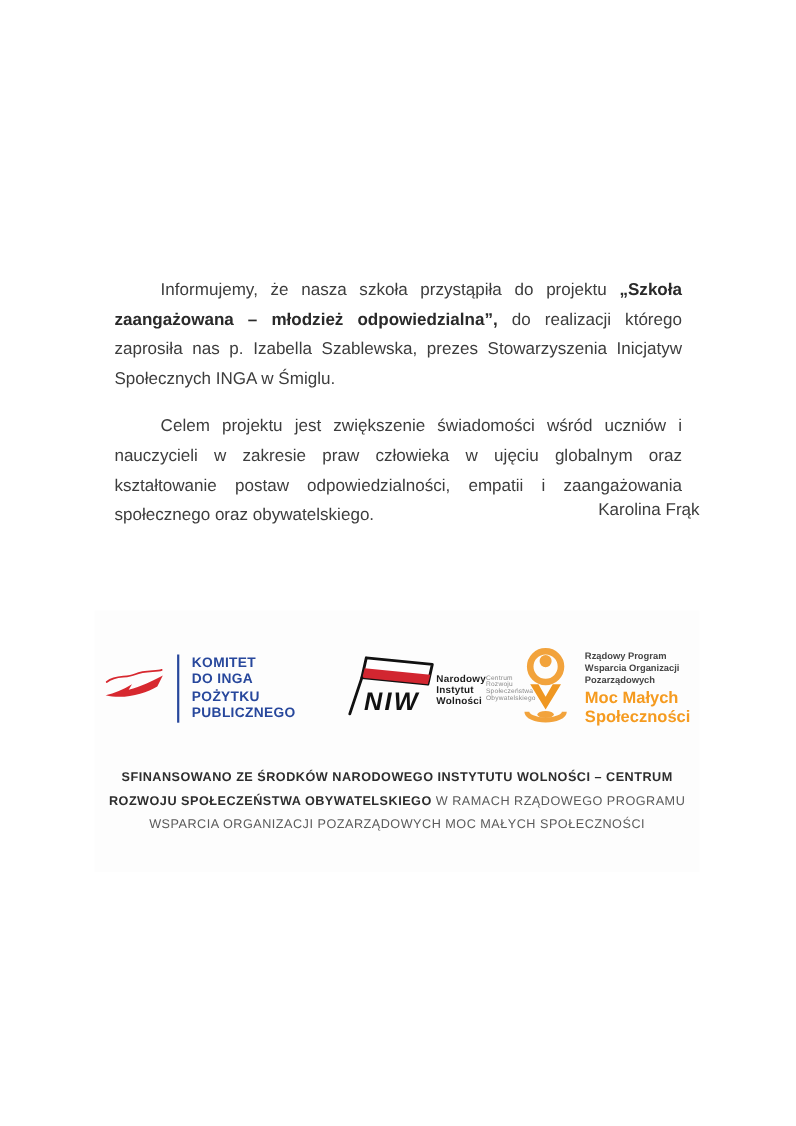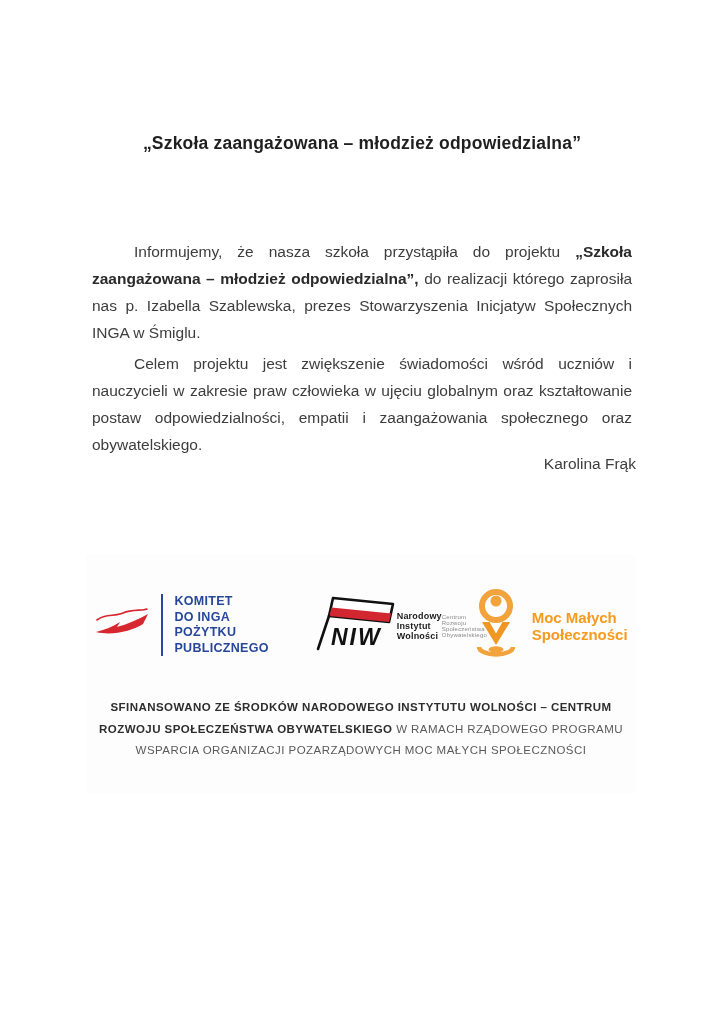--- a/index.html
+++ b/index.html
@@ -11,21 +11,21 @@
   .doc-title {
     position:absolute; top:133px; left:0; right:0;
     text-align:center; font-size:17.5px; font-weight:bold;
     color:#1f1f1f; letter-spacing:0.2px;
   }
   .body-text {
     position:absolute; top:234px; left:88px; width:548px;
     font-size:15.5px; line-height:27px; color:#3d3d3d;
     text-align:justify;
   }
-  .body-text p { margin:4px; text-indent:42px; }
+  .body-text p { margin:16px; text-indent:42px; }
   .body-text strong { color:#2a2a2a; }
   .signature {
     position:absolute; top:450px; right:88px;
     text-align:right; font-size:15.5px; line-height:27px; color:#3d3d3d;
   }
   .footer-band {
     position:absolute; left:86px; top:555px; width:550px; height:238px;
     background:#fdfdfd;
   }
   .logos-row {
@@ -50,21 +50,20 @@
     text-align:center; font-size:11.5px; line-height:21.5px;
     letter-spacing:0.45px; color:#5a5a5a;
   }
   .funding-note strong { color:#2d2d2d; }
 </style>
 </head>
 <body>
 
 <div class="page">
 
-  <div class="doc-title">„Szkoła zaangażowana – młodzież odpowiedzialna”</div>
 
   <div class="body-text">
     <p><span>Informujemy, że nasza szkoła przystąpiła do projektu </span><strong>„Szkoła zaangażowana – młodzież odpowiedzialna”, </strong><span>do realizacji którego zaprosiła nas p. Izabella Szablewska, prezes Stowarzyszenia Inicjatyw Społecznych INGA w Śmiglu.</span></p>
     <p>Celem projektu jest zwiększenie świadomości wśród uczniów i nauczycieli w zakresie praw człowieka w ujęciu globalnym oraz kształtowanie postaw odpowiedzialności, empatii i zaangażowania społecznego oraz obywatelskiego.</p>
   </div>
 
   <div class="signature">
     <div>Karolina Frąk</div>
   </div>
 
@@ -105,20 +104,25 @@
         <span>
           <svg width="54" height="76" viewBox="0 0 54 76" aria-hidden="true">
             <circle cx="27" cy="21" r="14" fill="none" stroke="#f2a33c" stroke-width="6"></circle>
             <circle cx="27" cy="16" r="5.5" fill="#f2a33c"></circle>
             <path d="M13 37 L27 60 L41 37 L33.5 37 L27 48.5 L20.5 37 Z" fill="#ef9722"></path>
             <path d="M10 62 A 17 7.5 0 1 0 44 62" fill="none" stroke="#f2a33c" stroke-width="4.5"></path>
             <ellipse cx="27" cy="64.5" rx="7.5" ry="3.2" fill="#f2a33c"></ellipse>
           </svg>
         </span>
         <span>
+          <div class="moc-program">
+            <div>Rządowy Program</div>
+            <div>Wsparcia Organizacji</div>
+            <div>Pozarządowych</div>
+          </div>
           <div class="moc-name">
             <div>Moc Małych</div>
             <div>Społeczności</div>
           </div>
         </span>
       </div>
 
     </div>
 
     <div class="funding-note"><strong>SFINANSOWANO ZE ŚRODKÓW NARODOWEGO INSTYTUTU WOLNOŚCI – CENTRUM ROZWOJU SPOŁECZEŃSTWA OBYWATELSKIEGO</strong><span> W RAMACH RZĄDOWEGO PROGRAMU WSPARCIA ORGANIZACJI POZARZĄDOWYCH MOC MAŁYCH SPOŁECZNOŚCI</span></div>

